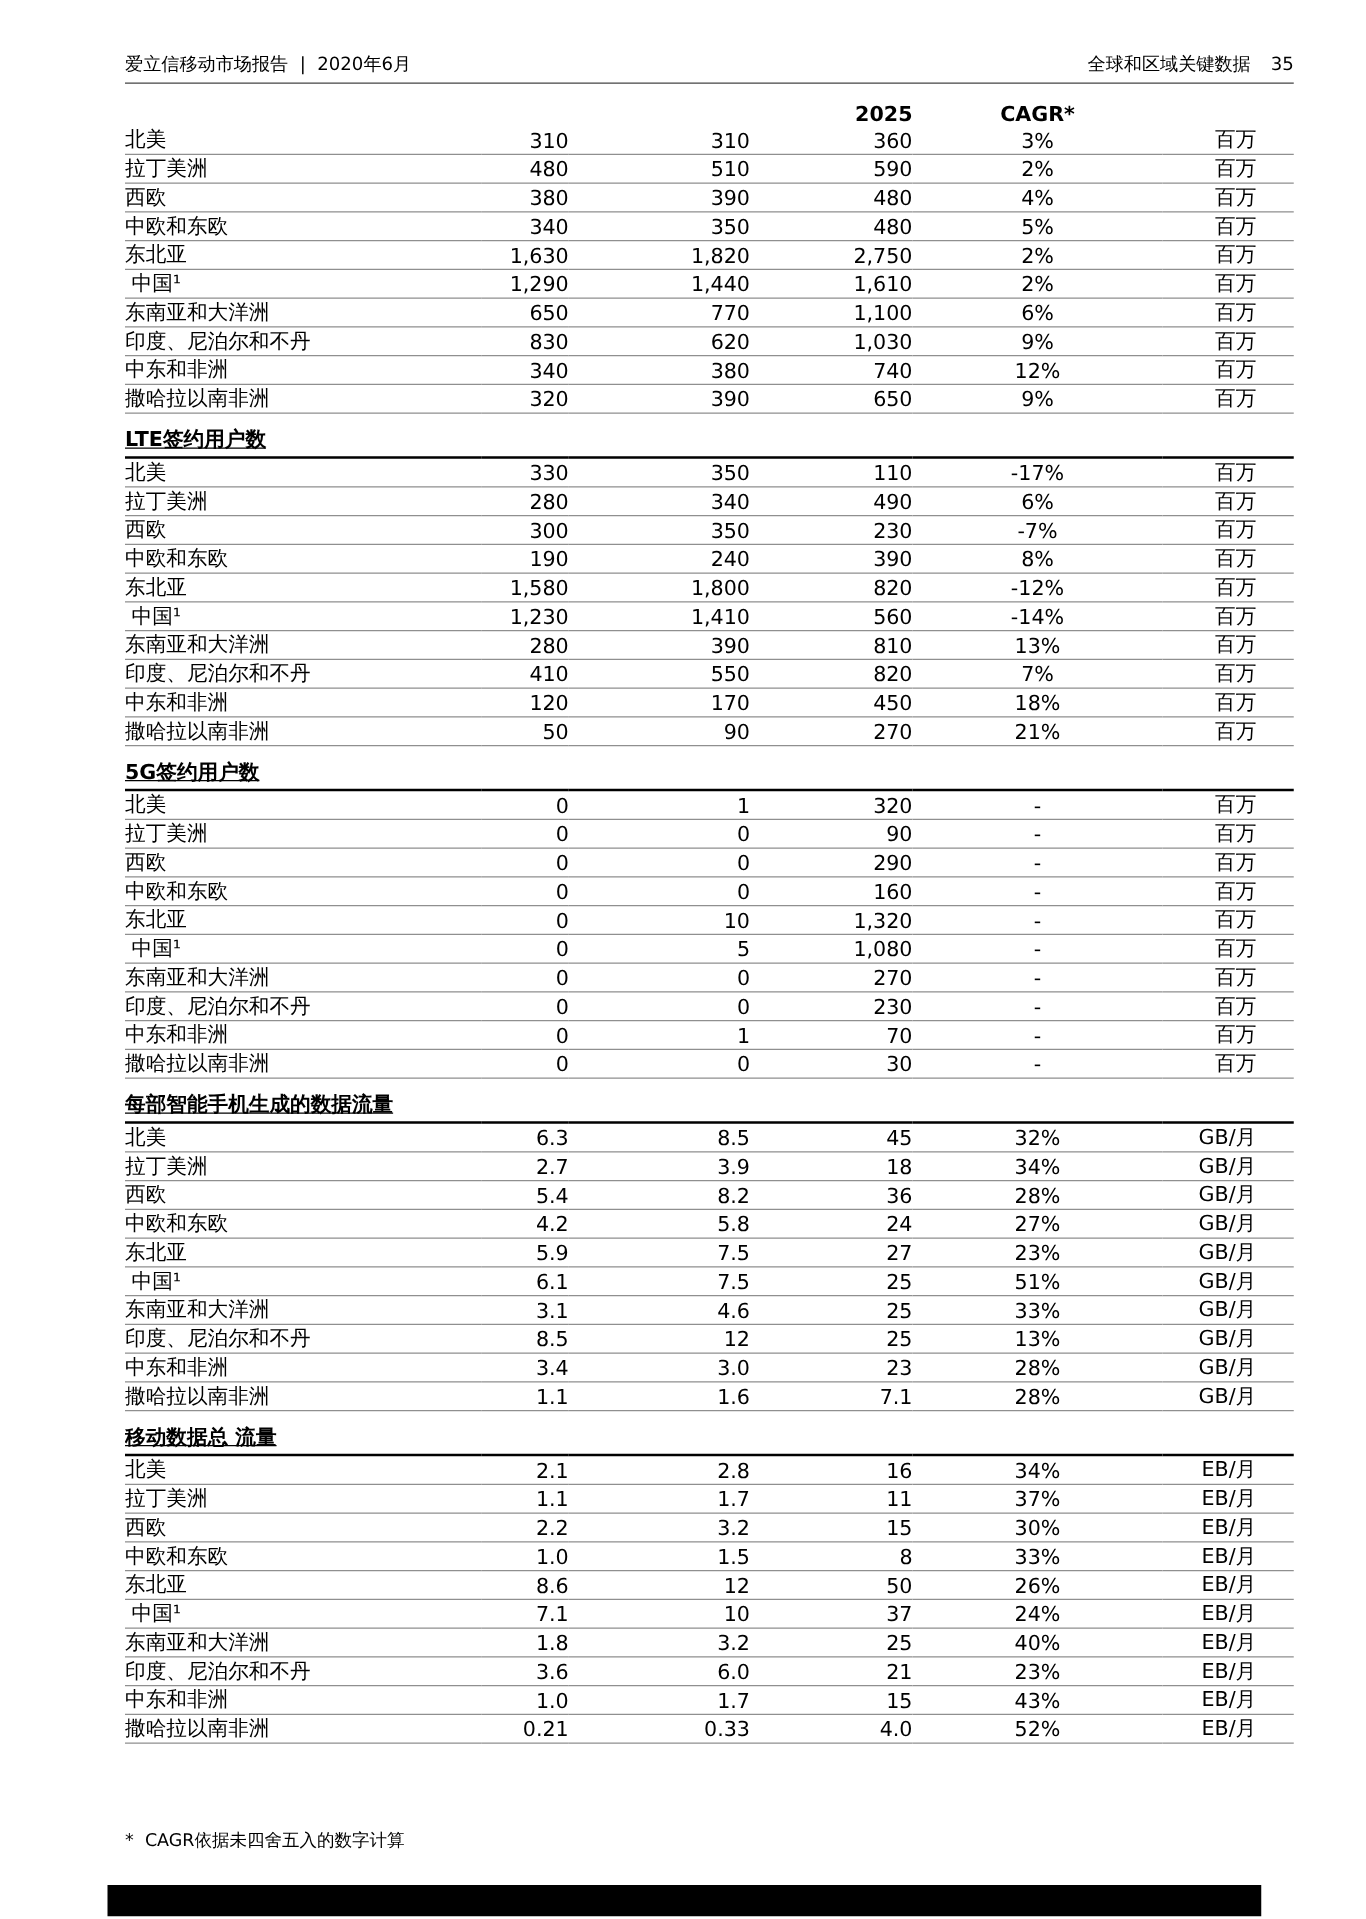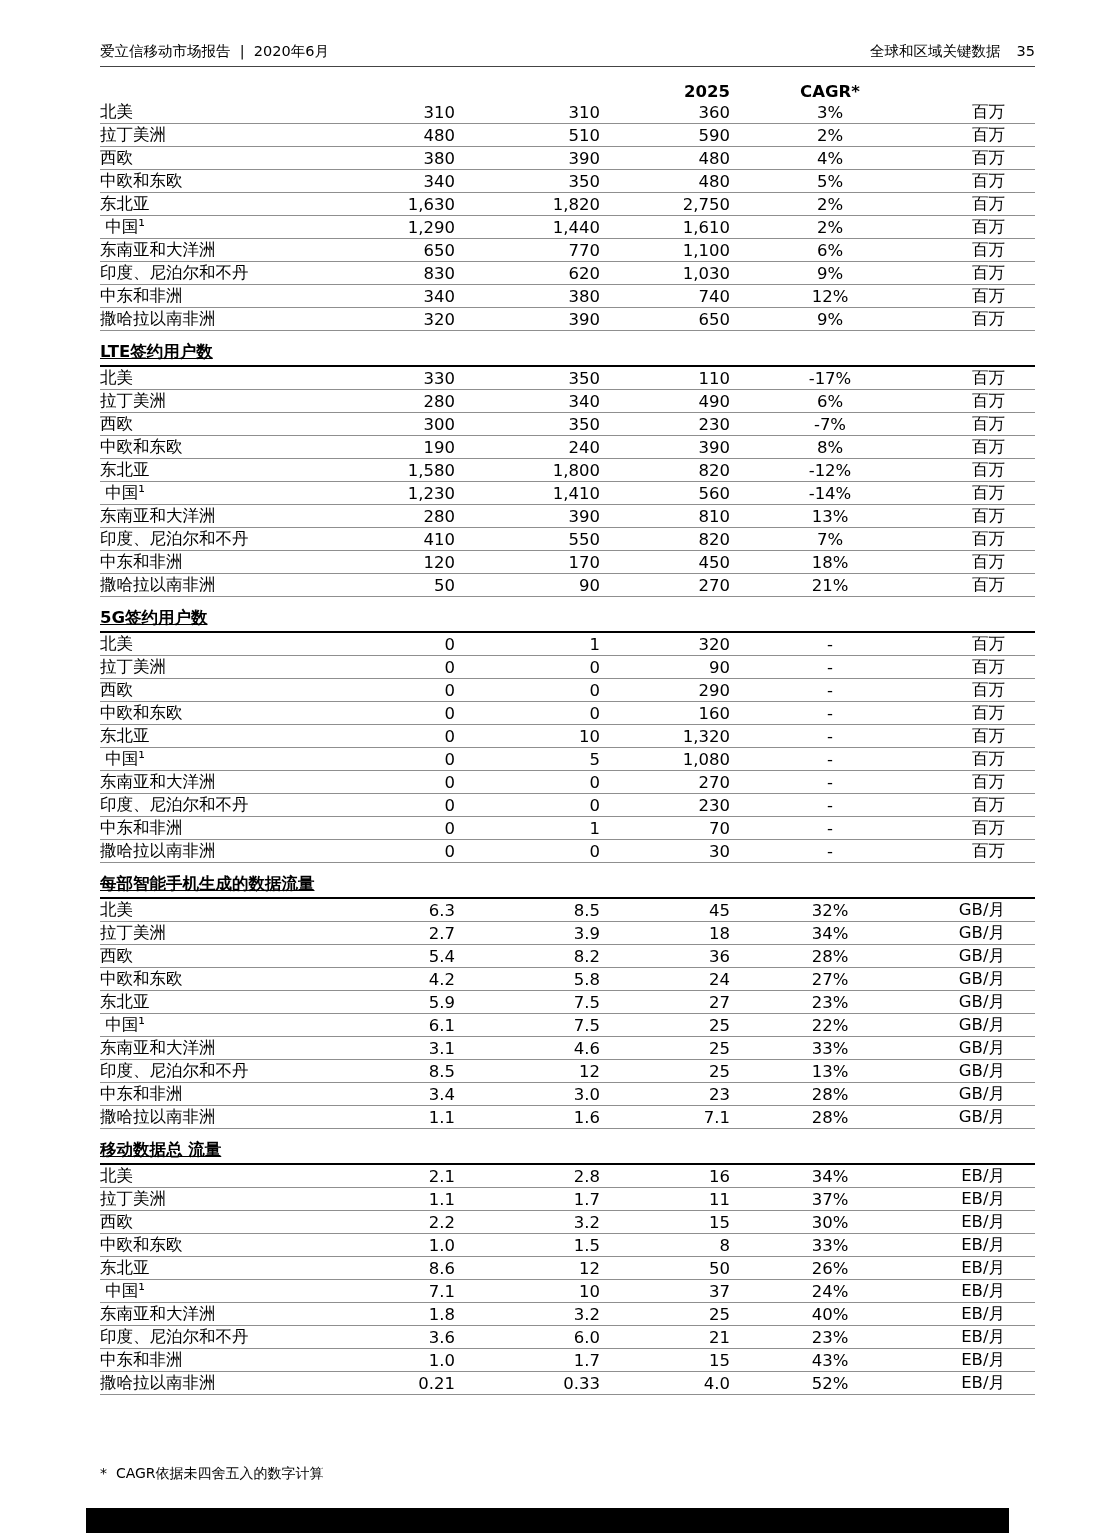--- a/index.html
+++ b/index.html
@@ -428,21 +428,21 @@
               <td>7.5</td>
               <td>27</td>
               <td>23%</td>
               <td>GB/月</td>
             </tr>
             <tr>
               <td> 中国¹</td>
               <td>6.1</td>
               <td>7.5</td>
               <td>25</td>
-              <td>22%</td>
+              <td>51%</td>
               <td>GB/月</td>
             </tr>
             <tr>
               <td>东南亚和大洋洲</td>
               <td>3.1</td>
               <td>4.6</td>
               <td>25</td>
               <td>33%</td>
               <td>GB/月</td>
             </tr>

